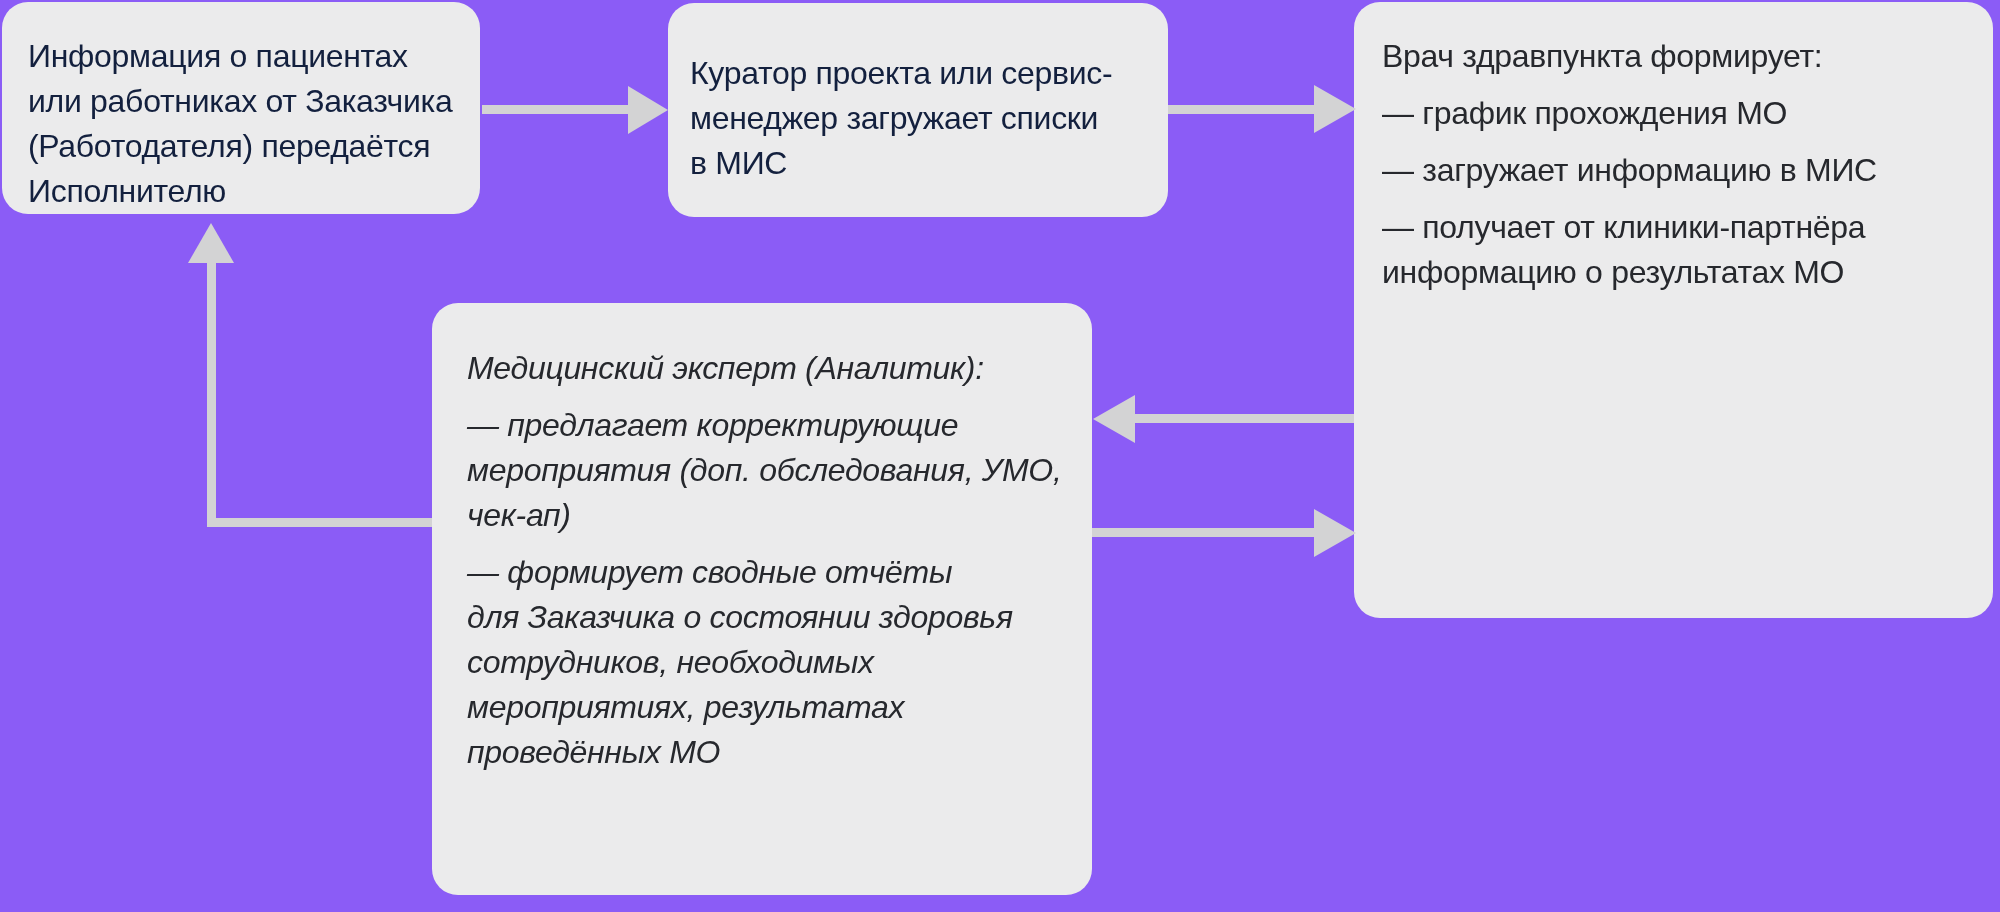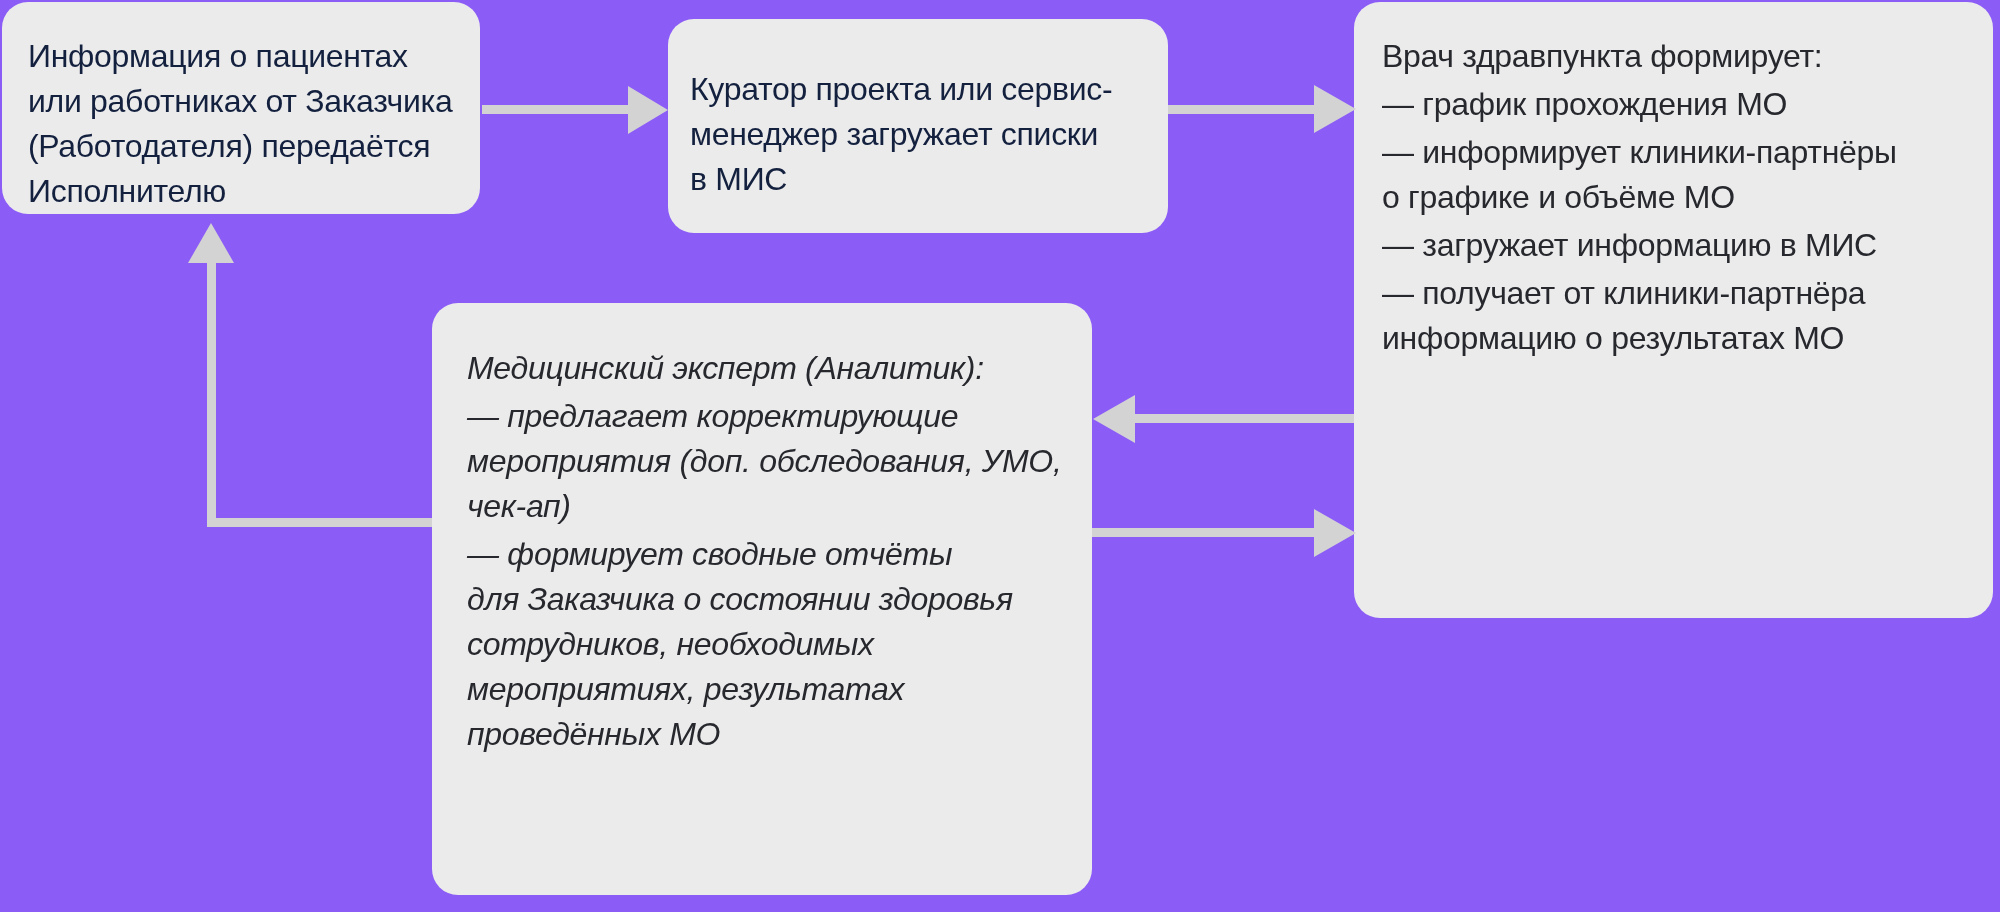--- a/index.html
+++ b/index.html
@@ -22,25 +22,25 @@
     border-radius: 26px;
     color: #26282d;
     font-size: 32px;
     line-height: 45px;
     letter-spacing: -0.3px;
   }
   .node p {
     margin: 0;
     white-space: pre-line;
   }
-  .node p + p { margin-top: 3px; }
+  .node p + p { margin-top: 12px; }
   .navy { color: #13203e; }
 
   #node-customer { left: 2px;    top: 2px;   width: 478px; height: 212px; padding: 32px 26px; }
-  #node-curator  { left: 668px;  top: 19px;   width: 500px; height: 214px; padding: 48px 20px 0 22px; }
+  #node-curator  { left: 668px;  top: 3px;   width: 500px; height: 214px; padding: 48px 20px 0 22px; }
   #node-doctor   { left: 1354px; top: 2px;   width: 639px; height: 616px; padding: 32px 24px 0 28px; }
   #node-expert   { left: 432px;  top: 303px; width: 660px; height: 592px; padding: 43px 30px 0 35px; font-style: italic; }
 
   .h-line, .v-line { position: absolute; background: #d3d3d4; }
   .h-line { height: 9px; }
   .v-line { width: 9px; }
   .head { position: absolute; width: 0; height: 0; }
   .head-right {
     border-top: 24px solid transparent;
     border-bottom: 24px solid transparent;
@@ -88,22 +88,20 @@
 
   <div class="node" id="node-curator">
     <p class="navy">Куратор проекта или сервис-
 менеджер загружает списки
 в МИС</p>
   </div>
 
   <div class="node" id="node-doctor">
     <p>Врач здравпункта формирует:</p>
     <p>— график прохождения МО</p>
-    <p>— информирует клиники-партнёры
-о графике и объёме МО</p>
     <p>— загружает информацию в МИС</p>
     <p>— получает от клиники-партнёра
 информацию о результатах МО</p>
   </div>
 
   <div class="node" id="node-expert">
     <p>Медицинский эксперт (Аналитик):</p>
     <p>— предлагает корректирующие
 мероприятия (доп. обследования, УМО,
 чек-ап)</p>

